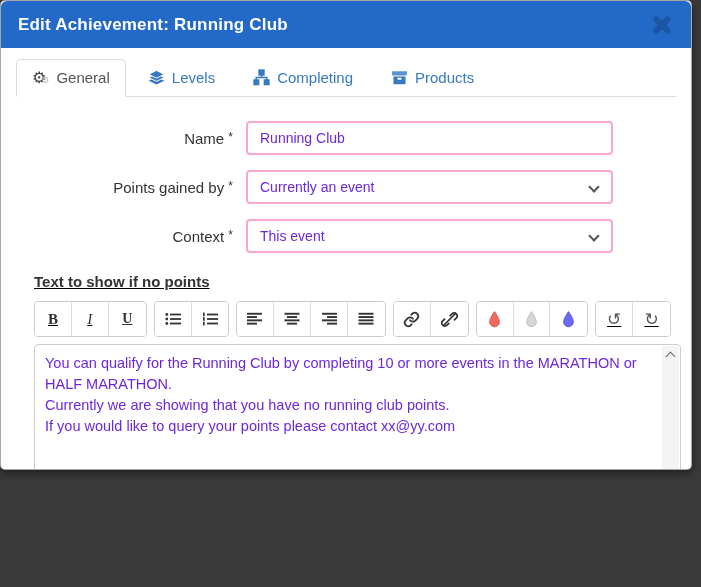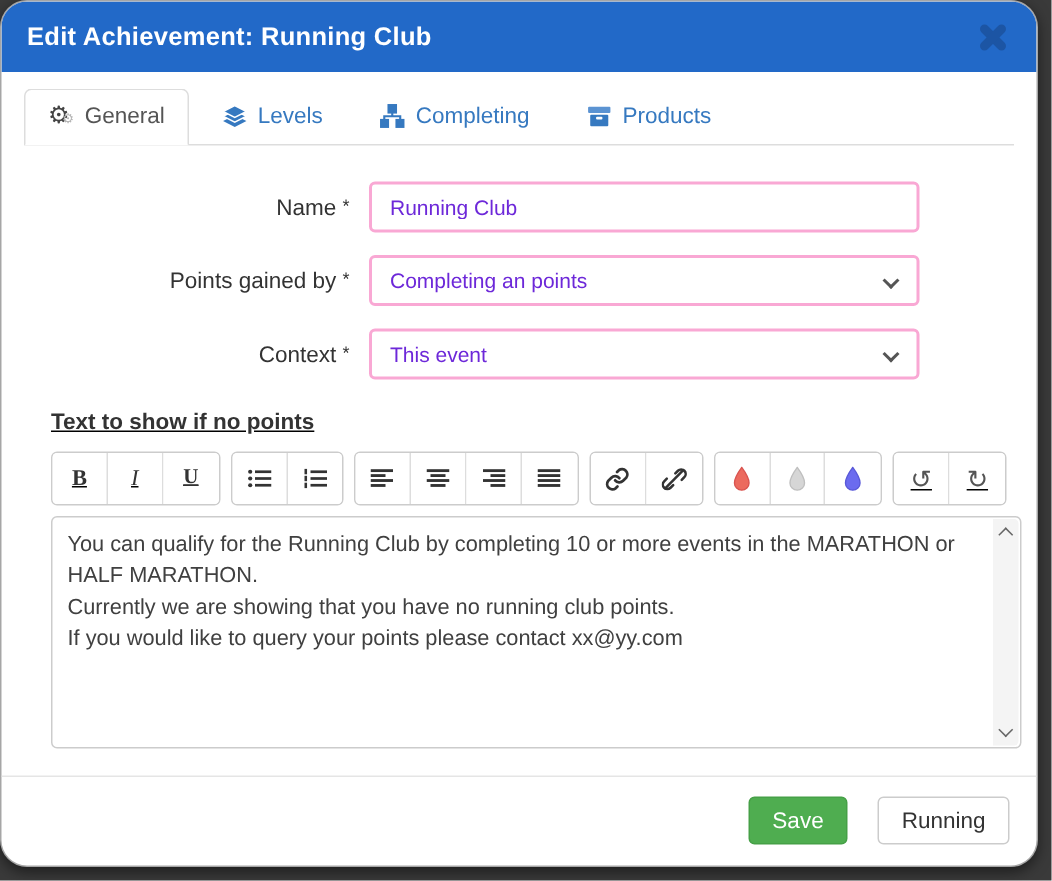--- a/index.html
+++ b/index.html
@@ -5,24 +5,24 @@
   * { box-sizing: border-box; margin: 0; padding: 0; }
   html,body { width:701px; height:587px; }
   body {
     background:#3a3a3a;
     font-family:"Liberation Sans", sans-serif;
     position:relative;
     overflow:hidden;
   }
   .modal {
     position:absolute; left:0; top:0;
-    width:692px; height:578px;
+    width:692px; height:470px;
     background:#fff;
     border:1px solid rgba(0,0,0,.35);
-    border-radius:18px;
+    border-radius:5px;
     box-shadow:0 3px 9px rgba(0,0,0,.5);
     display:flex; flex-direction:column;
     overflow:hidden;
   }
   
   .modal-header {
     background:#2269c8;
     height:47px; flex:0 0 47px;
     display:flex; align-items:center;
     padding:0 16px 0 17px;
@@ -107,21 +107,21 @@
 
   .textarea-wrap {
     position:relative; margin-top:7px;
     width:647px; height:155px;
     border:1px solid #ccc; border-radius:4px;
     background:#fff;
   }
   .textarea-text {
     position:absolute; inset:1px 19px 1px 1px;
     padding:7px 6px 7px 9px;
-    font-size:14.5px; line-height:1.45; color:#404040;
+    font-size:14.5px; line-height:1.45; color:#6d28d9;
     white-space:pre-wrap; overflow:hidden;
     font-family:"Liberation Sans", sans-serif;
   }
   .scrollbar {
     position:absolute; top:1px; bottom:1px; right:1px; width:17px;
     background:#f4f4f4; border-radius:0 3px 3px 0;
     display:flex; flex-direction:column; justify-content:space-between; align-items:center;
     padding:5px 0;
   }
   .sb-chevron { width:7px; height:7px; border-right:1.6px solid #666; border-bottom:1.6px solid #666; }
@@ -197,21 +197,21 @@
       </div>
       <input class="text-input" type="text" value="Running Club" style="">
     </div>
 
     <div class="form-row">
       <div class="form-label">
         <span>Points gained by</span>
         <span class="req">*</span>
       </div>
       <div class="fake-select">
-        <span>Completing an points</span>
+        <span>Currently an event</span>
         <span class="chevron-down"></span>
       </div>
     </div>
 
     <div class="form-row">
       <div class="form-label">
         <span>Context</span>
         <span class="req">*</span>
       </div>
       <div class="fake-select">

